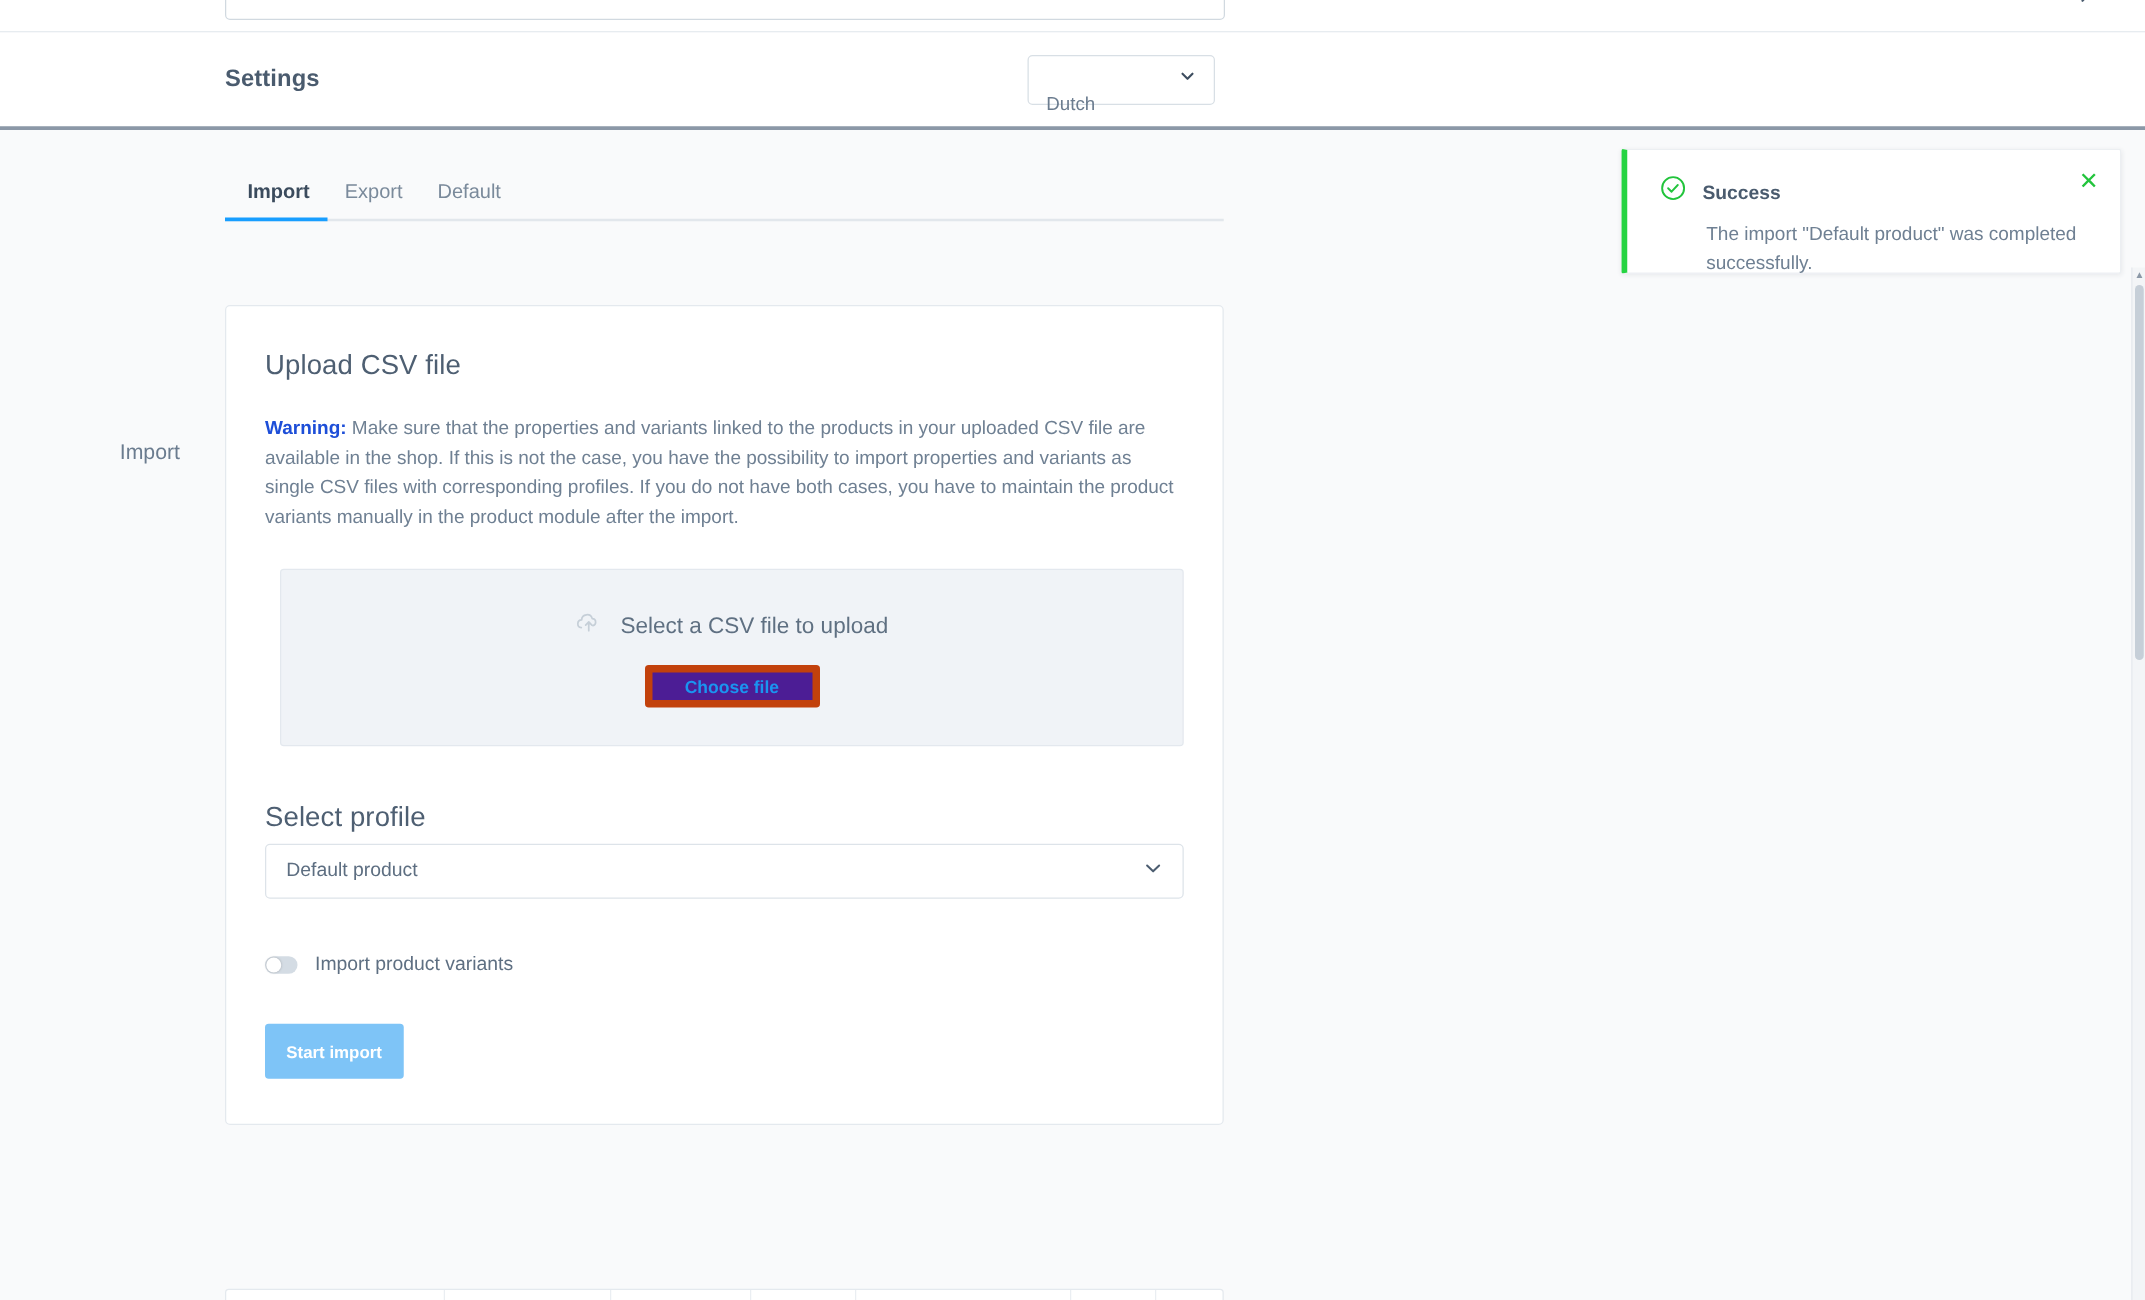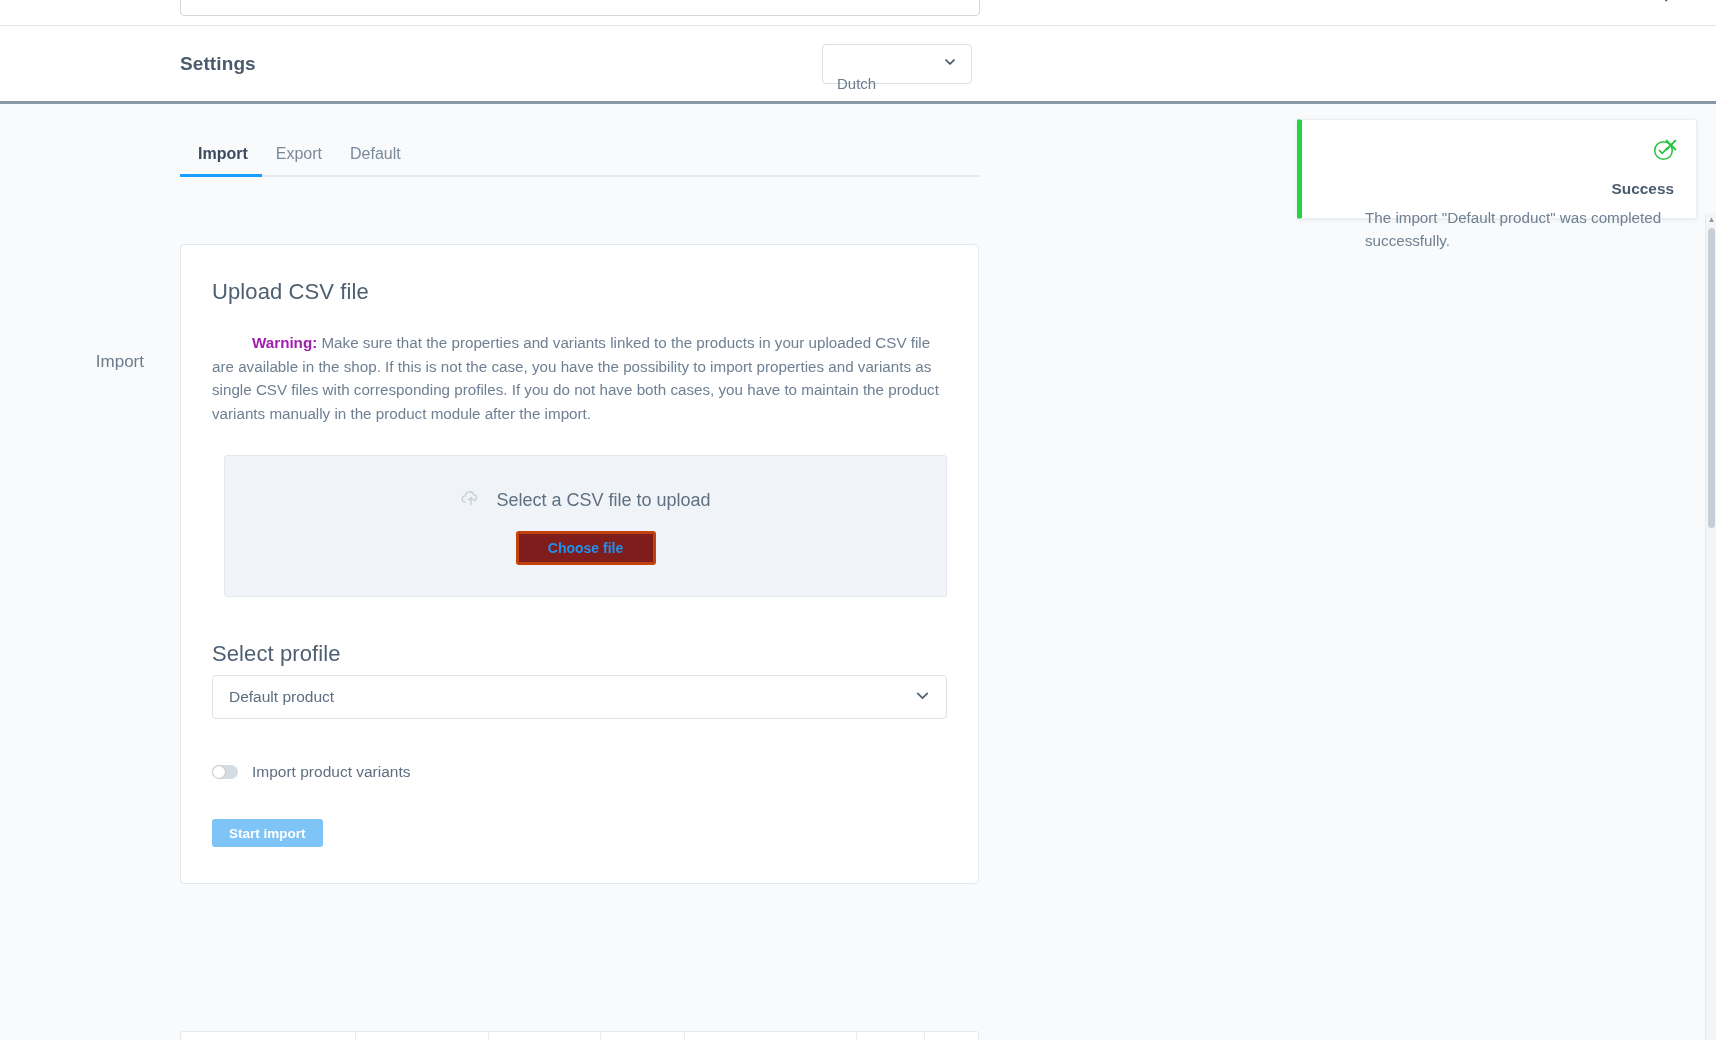--- a/index.html
+++ b/index.html
@@ -77,33 +77,33 @@
   .card {
     position: absolute; left: 180px; top: 137px; width: 799px;
     background: #ffffff; border: 1px solid #e4e9ee; border-radius: 4px;
     padding: 34px 31px 36px 31px;
   }
   .card-h2 { font-size: 22px; color: #4e5f72; font-weight: normal; letter-spacing: .1px; }
   .warn-text {
     margin-top: 26px; font-size: 15.2px; line-height: 1.55; color: #6f8093;
     max-width: 740px;
   }
-  .warn-text b { color: #a21caf; font-weight: bold; margin-left: 40px; }
+  .warn-text b { color: #1d4ed8; font-weight: bold; }
 
   .dropzone {
     margin-top: 30px; height: 142px; background: #f0f3f7;
     border: 1px solid #e3e8ee; border-radius: 3px;
     display: flex; flex-direction: column; align-items: center; justify-content: center; margin-left: 12px;
   }
   .dz-row { display: flex; align-items: center; gap: 14px; }
   .dz-label { font-size: 18px; color: #5f7displaced; }
   .dz-label { font-size: 18px; color: #5f7082; }
   .choose-btn {
-    margin-top: 18px; width: 140px; height: 34px; background: #7f1d1d;
-    border: 3px solid #c2410c; border-radius: 3px; color: #1a94f0;
+    margin-top: 18px; width: 140px; height: 34px; background: #4c1d95;
+    border: 6px solid #c2410c; border-radius: 3px; color: #1a94f0;
     font-size: 14px; font-weight: bold; cursor: pointer;
     font-family: "Liberation Sans", sans-serif;
   }
 
   .card-h2.second { margin-top: 44px; }
 
   .field-label { margin-top: 30px; font-size: 14px; color: #7a8a9b; }
   .field-label .req { color: #f2a07a; margin-left: 2px; }
 
   .profile-select {
@@ -120,21 +120,21 @@
     position: relative; cursor: pointer; flex: none;
   }
   .toggle .knob {
     position: absolute; left: 1px; top: 1px; width: 12px; height: 12px;
     border-radius: 50%; background: #fff;
     box-shadow: 0 0 2px rgba(0,0,0,.25);
   }
   .toggle-label { font-size: 15.5px; color: #5e6f82; }
 
   .start-btn {
-    margin-top: 38px; height: 28px; padding: 0 17px;
+    margin-top: 38px; height: 44px; padding: 0 17px;
     background: #7ec4f7; border: none; border-radius: 3px;
     color: #fff; font-size: 13.5px; font-weight: bold; cursor: pointer;
     font-family: "Liberation Sans", sans-serif;
   }
 
   
   .table-wrap {
     position: absolute; left: 180px; top: 924px; width: 799px;
     background: #fff; border: 1px solid #e4e9ee; border-radius: 3px;
     overflow: hidden;
@@ -155,21 +155,21 @@
   .col-size { width: 68px; }
   .col-actions { width: 56px; }
 
   
   .toast {
     position: absolute; left: 1297px; top: 119px; width: 400px; height: 100px;
     background: #fff; border: 1px solid #eceff2; border-left: 5px solid #26d442;
     border-radius: 2px; box-shadow: 0 1px 4px rgba(40,60,80,.09);
     padding: 20px 22px 0 26px;
   }
-  .toast-row { display: flex; align-items: flex-end; gap: 13px; flex-direction: column; }
+  .toast-row { display: flex; align-items: center; gap: 13px; }
   .toast-title { font-size: 15.4px; font-weight: bold; color: #4a5b6e; line-height: 1; padding-top: 3px; }
   .toast-msg {
     margin-top: 11px; margin-left: 37px; font-size: 15.2px; color: #6f8093;
     line-height: 1.5; max-width: 300px;
   }
   .toast-close {
     position: absolute; right: 17px; top: 16px; color: #22c43c;
     font-size: 19px; line-height: 1; cursor: pointer; font-family: "Liberation Sans", sans-serif;
   }
 

